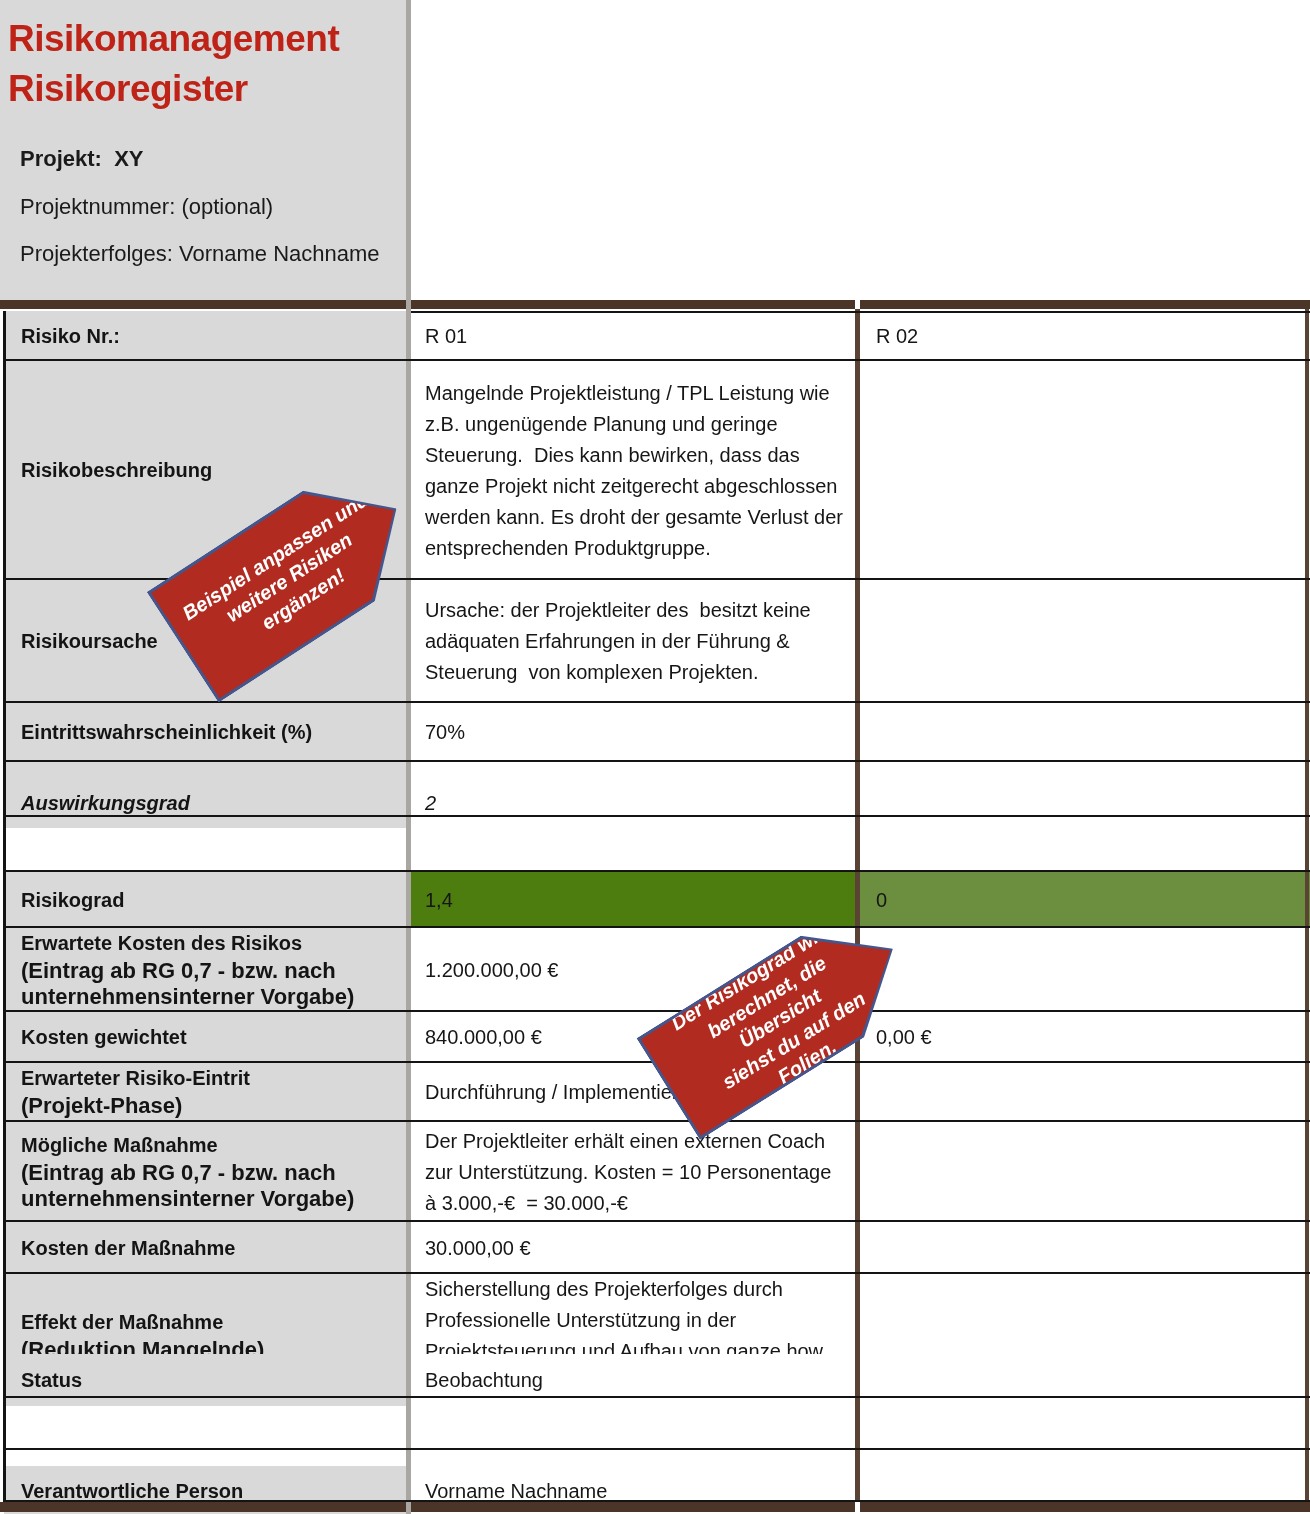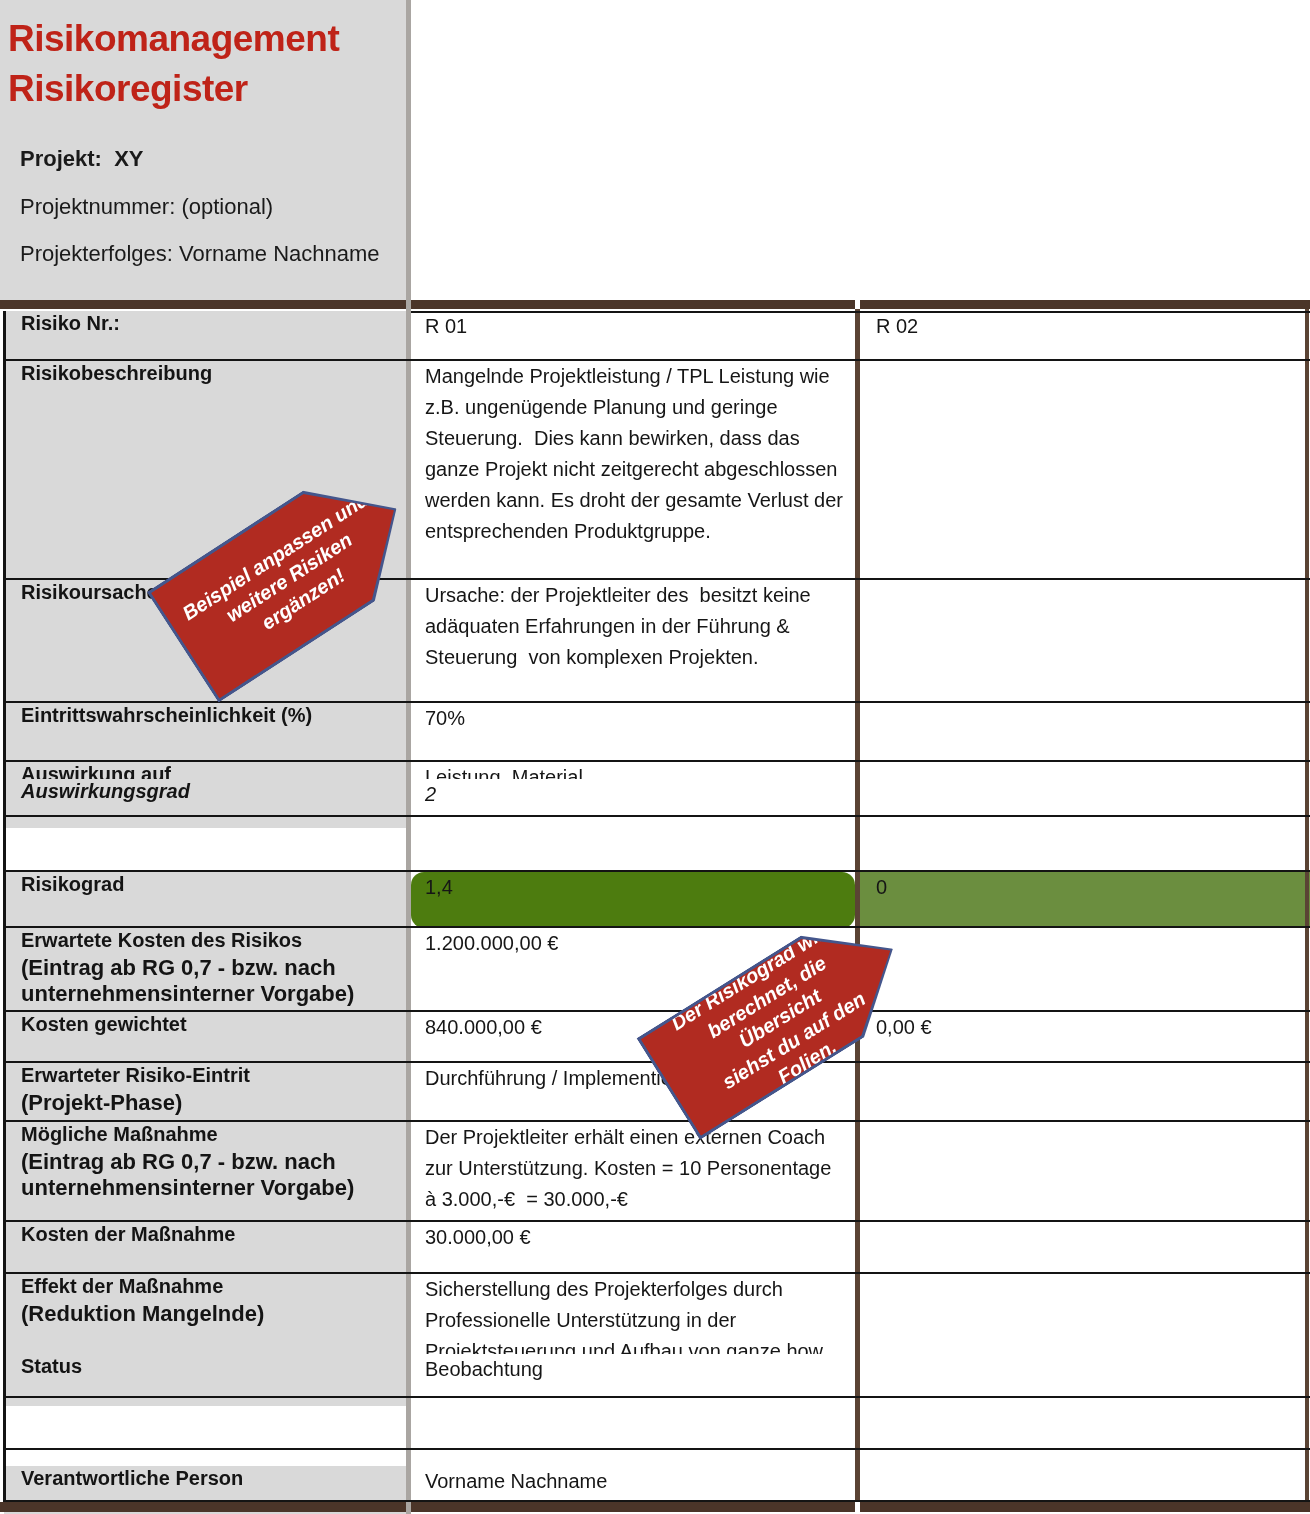--- a/index.html
+++ b/index.html
@@ -15,23 +15,23 @@
   .meta{position:absolute;left:20px;font-size:22px;white-space:pre-wrap;color:#1a1a1a;}
   .meta.m1{top:146px;font-weight:bold;}
   .meta.m2{top:194px;}
   .meta.m3{top:241px;}
   
   .vline-gray{position:absolute;left:406px;top:0;width:5px;height:1514px;background:#aaa6a2;z-index:1;}
   .vline-brown-mid{position:absolute;left:855px;top:309px;width:5px;height:1193px;background:#5a4334;z-index:1;}
   .vline-brown-right{position:absolute;left:1305px;top:309px;width:4px;height:1193px;background:#5a4334;z-index:3;}
   
   .row{position:absolute;left:0;width:1310px;z-index:2;}
-  .cell{position:absolute;top:0;height:100%;display:flex;box-sizing:border-box;}
+  .cell{position:absolute;top:0;height:100%;display:flex;align-items:center;box-sizing:border-box;}
   .c0{left:4px;width:402px;background:#d9d9d9;padding:0 10px 0 17px;}
-  .c1{left:411px;width:444px;background:#ffffff;padding:0 12px 0 14px;border-radius:13px;}
+  .c1{left:411px;width:444px;background:#ffffff;padding:0 12px 0 14px;}
   .c2{left:860px;width:450px;background:#ffffff;padding:0 12px 0 16px;}
   .c1.orange{background:#4d7c0f;}
   .c2.green{background:#6b8e3f;}
   .lblwrap{width:100%;}
   .lbl{font-size:20px;font-weight:bold;line-height:1.25;color:#141414;}
   .sub{font-size:22px;font-weight:bold;line-height:1.18;margin-top:2px;color:#141414;}
   .val{font-size:20px;line-height:1.55;white-space:pre-wrap;width:100%;}
   
   .hline{position:absolute;left:4px;width:1306px;height:2px;background:#141414;z-index:4;}
   .hline.short{left:411px;width:899px;}

